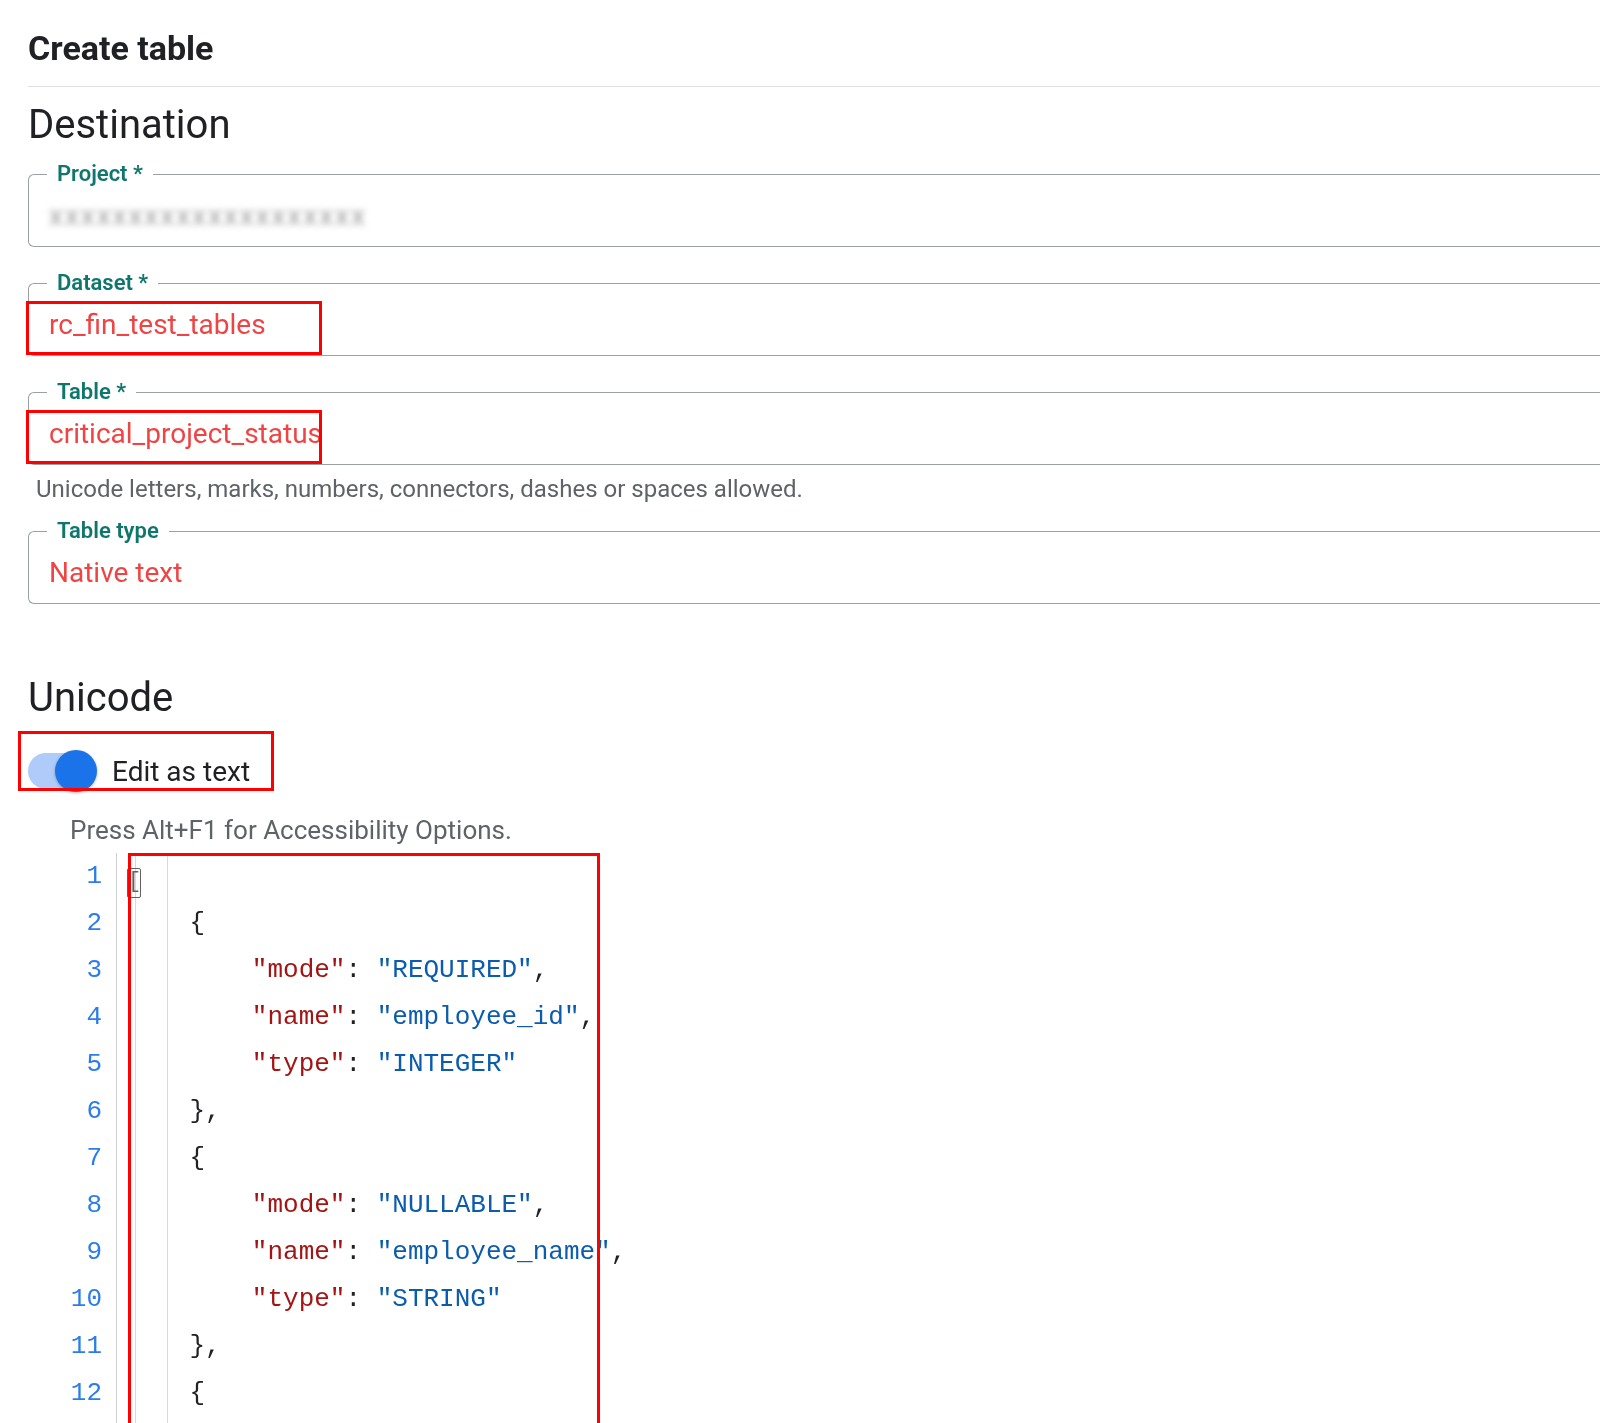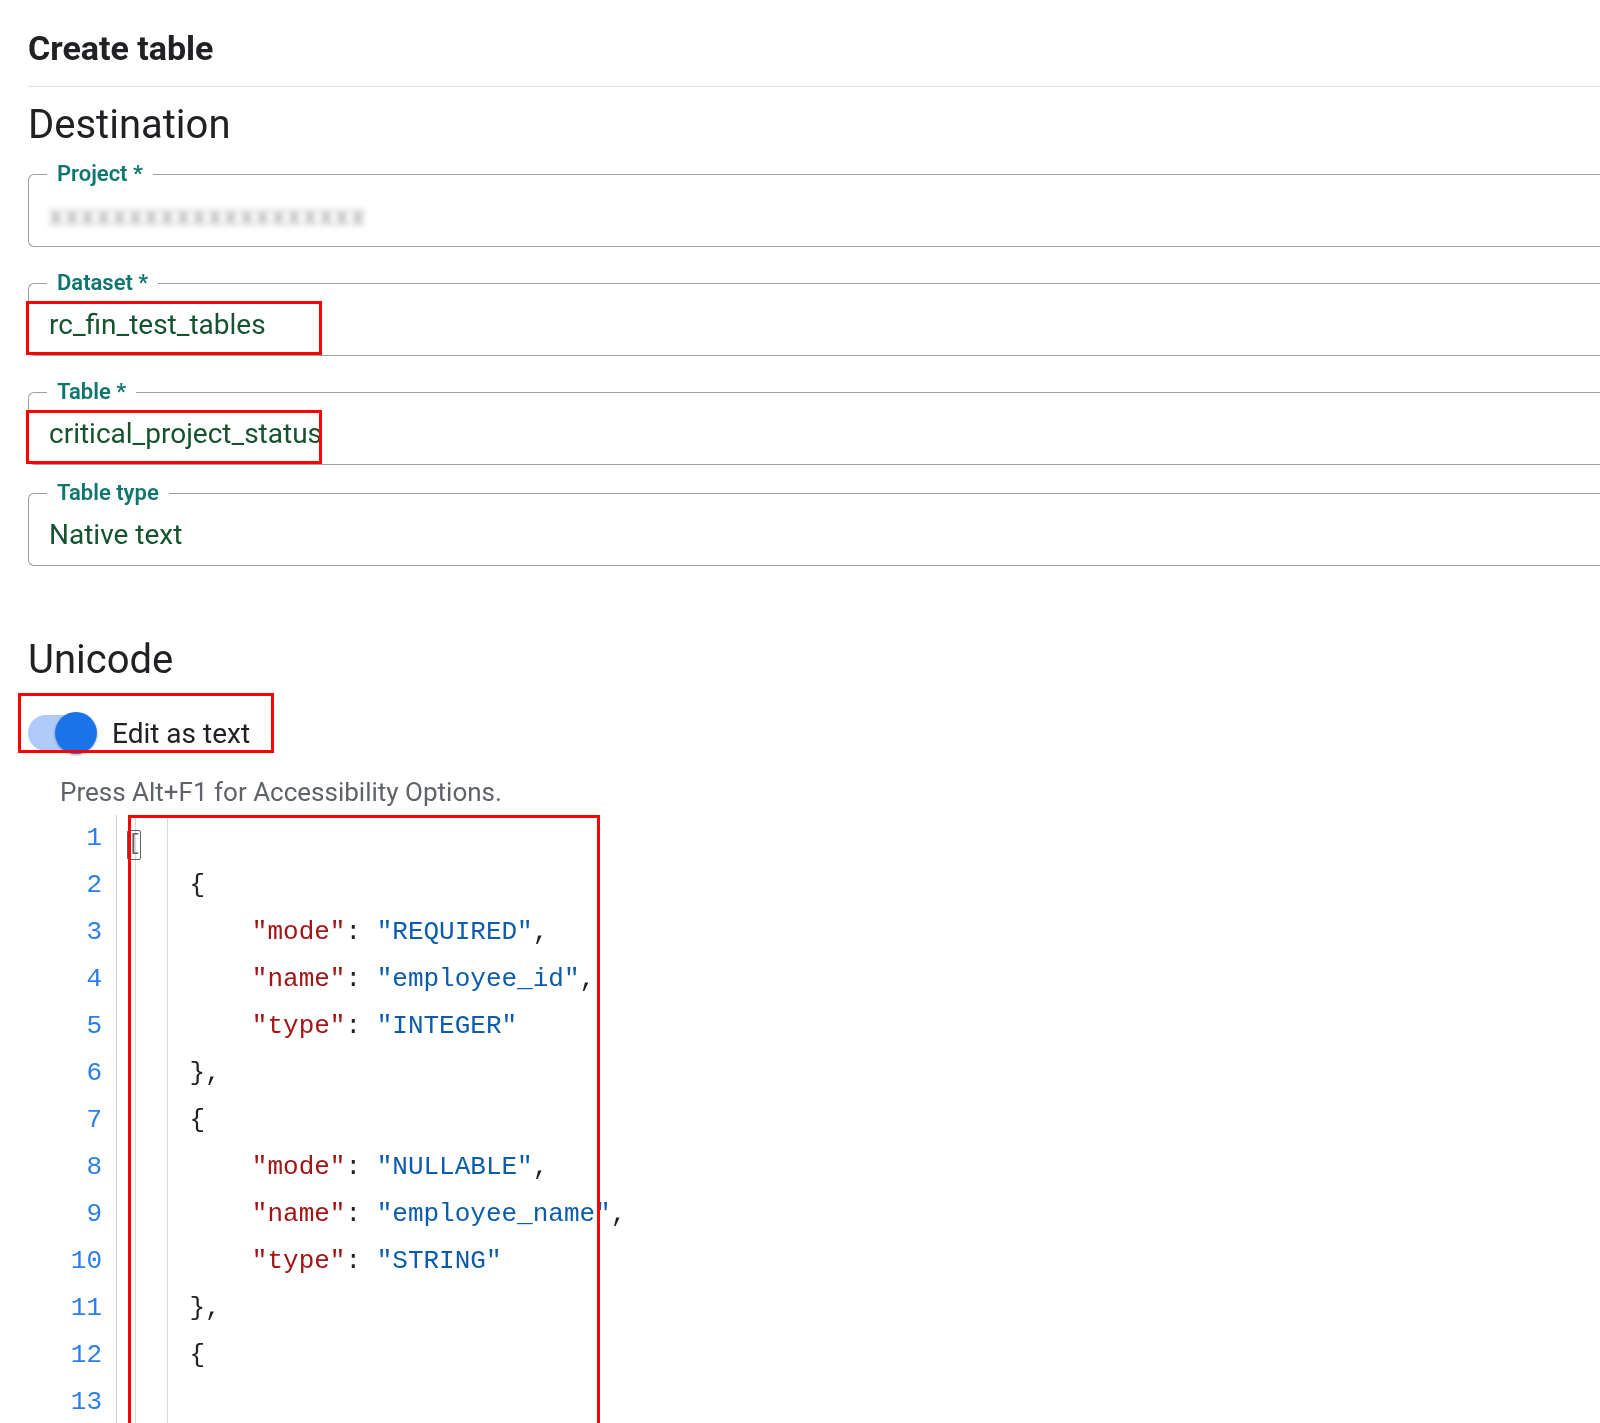--- a/index.html
+++ b/index.html
@@ -40,21 +40,21 @@
     position: absolute;
     top: -14px; left: 18px;
     background: #fff;
     padding: 0 10px;
     font-size: 22px;
     font-weight: 600;
     color: #0f766e;
   }
   .field-value {
     font-size: 28px;
-    color: #14532d;
+    color: #ef4444;
     font-weight: 400;
     white-space: nowrap;
     overflow: hidden;
   }
   .project-val {
     color: #9e9e9e;
     filter: blur(3px);
     letter-spacing: 2px;
   }
   .helper {
@@ -76,21 +76,21 @@
   .switch-knob {
     position: absolute;
     top: -3px; right: -3px;
     width: 42px; height: 42px;
     border-radius: 50%;
     background: #1a73e8;
     box-shadow: 0 1px 3px rgba(0,0,0,.3);
   }
   .toggle-label { font-size: 28px; }
   .editor-wrap { margin-left: 28px; }
-  .a11y-hint { font-size: 26px; color: #5f6368; margin: 0 0 8px 4px; }
+  .a11y-hint { font-size: 26px; color: #5f6368; margin: 0 0 8px 14px; }
   .editor {
     display: flex;
     font-family: "Courier New", monospace;
     font-size: 26px;
     line-height: 47px;
     height: 611px;
     overflow: hidden;
   }
   .gutter {
     width: 60px;
@@ -158,20 +158,21 @@
     <div class="hl-box" style="left:-2px; top:18px; width:296px; height:54px;"></div>
   </div>
 
   <div class="field-block" style="position:relative; margin-bottom:10px;">
     <div class="fieldset">
       <div class="legend">Table *</div>
       <div class="field-value">critical_project_status</div>
     </div>
     <div class="hl-box" style="left:-2px; top:18px; width:296px; height:54px;"></div>
   </div>
+  <div class="helper">Unicode letters, marks, numbers, connectors, dashes or spaces allowed.</div>
 
   <div class="field-block" style="margin-top:28px;border-radius:13px;">
     <div class="fieldset">
       <div class="legend">Table type</div>
       <div class="field-value">Native text</div>
     </div>
   </div>
 
   <div class="schema-section">
     <h2 class="section-title" style="margin-bottom:16px;">Unicode</h2>

